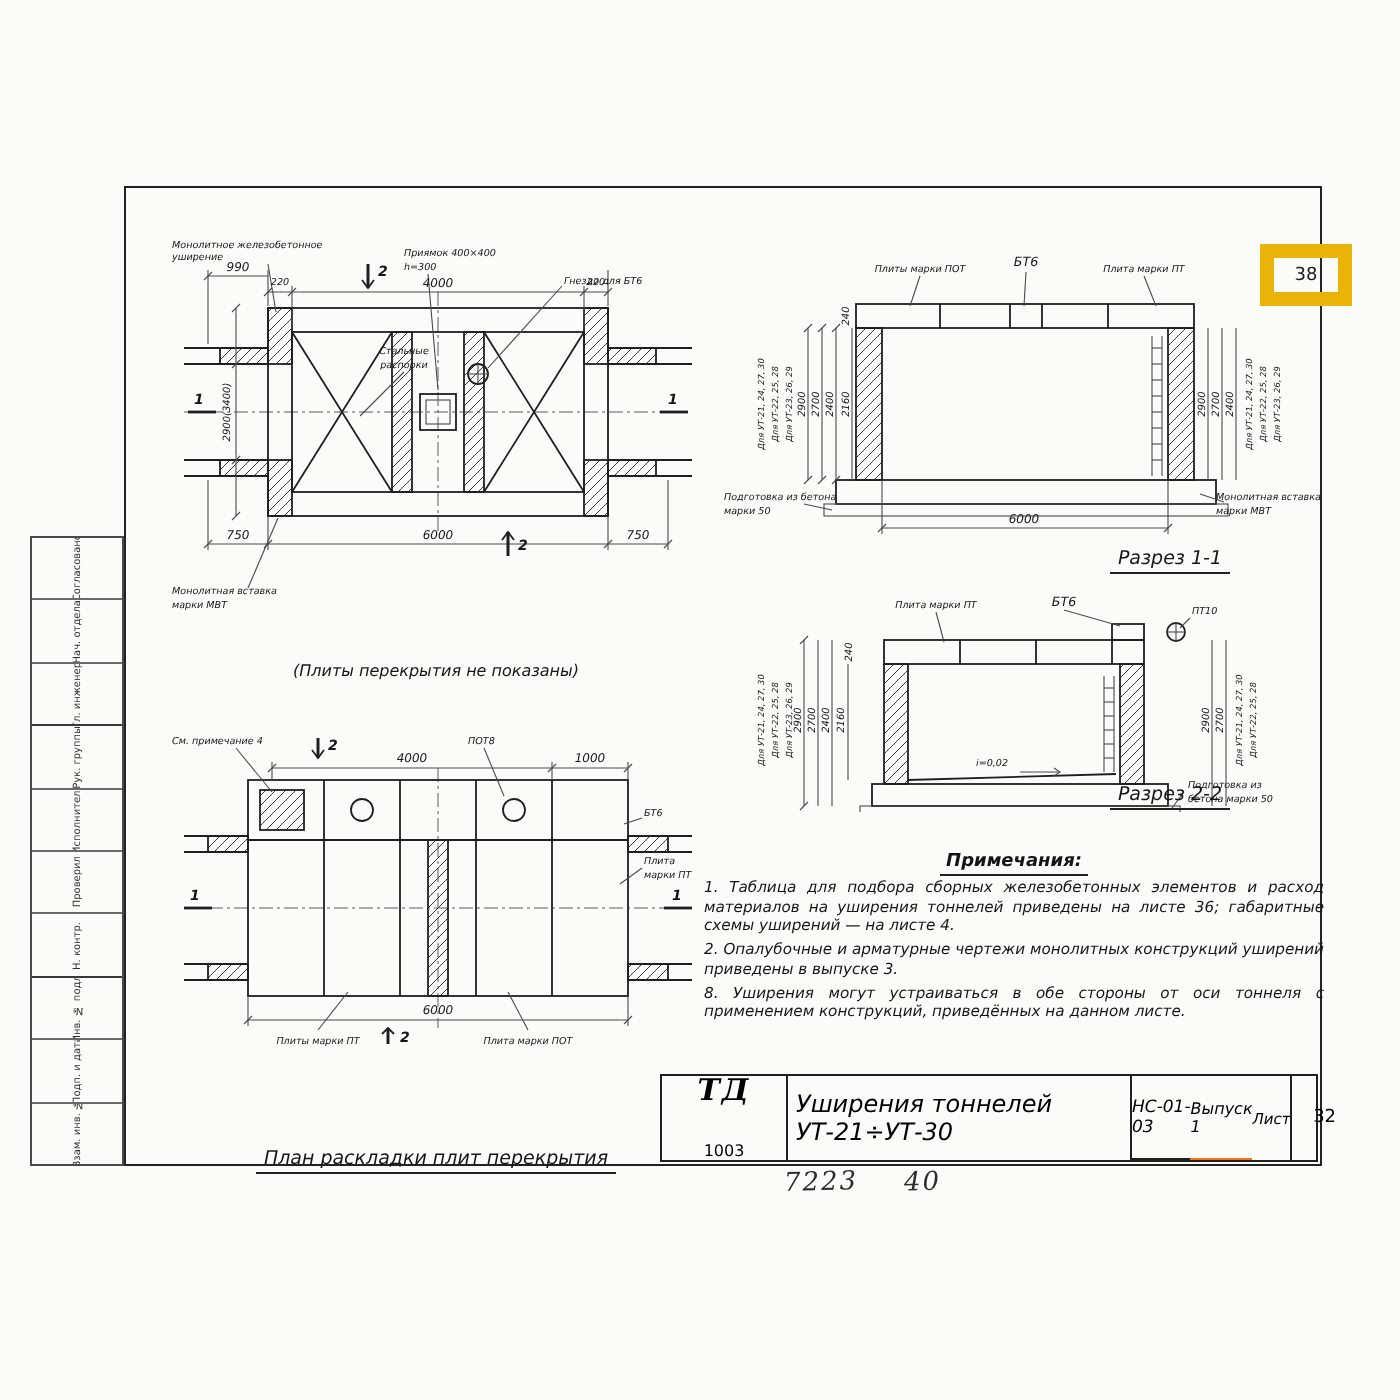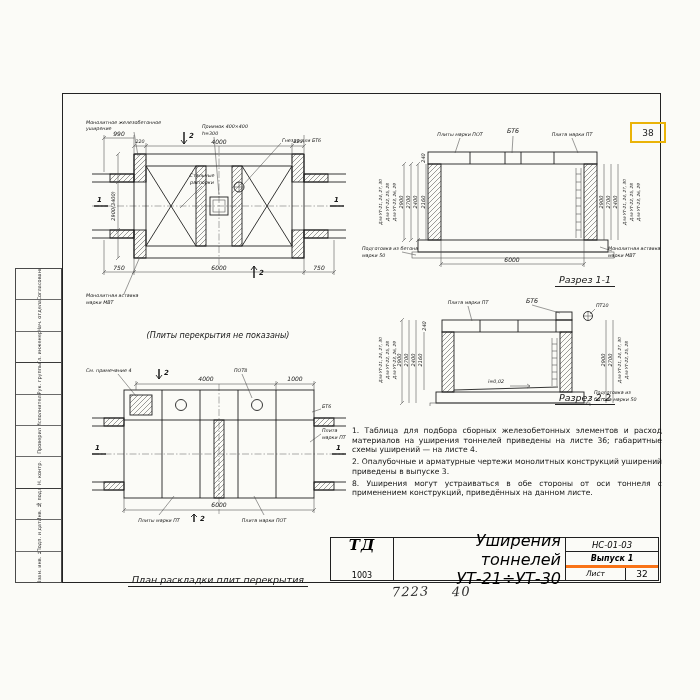--- a/index.html
+++ b/index.html
@@ -1,19 +1,19 @@
 <!DOCTYPE html>
 <html><head>
 <meta charset="utf-8">
 <style>
   html,body{margin:0;padding:0;}
   body{width:700px;height:700px;position:relative;background:#e8e8e4;font-family:"DejaVu Sans",sans-serif;overflow:hidden;}
   .paper{position:absolute;inset:0;background:#fbfbf7;}
   .frame{position:absolute;left:62px;top:93px;width:597px;height:488px;border:1.6px solid #232323;}
-  .corner-box{position:absolute;left:630px;top:122px;width:32px;height:17px;border:2px solid #eab308;display:flex;align-items:center;justify-content:center;font-size:9px;color:#1d1d1d;}
+  .corner-box{position:absolute;left:630px;top:122px;width:32px;height:17px;border:7px solid #eab308;display:flex;align-items:center;justify-content:center;font-size:9px;color:#1d1d1d;}
   
   .left-strip{position:absolute;left:15px;top:268px;width:45px;height:313px;border:1px solid #4a4a4a;display:flex;flex-direction:column;background:#fbfbf7;}
   .lm-cell{flex:1;border-top:1px solid #6a6a6a;display:flex;align-items:center;justify-content:center;overflow:hidden;}
   .lm-cell:first-child{border-top:none;}
   .lm-cell.grp{border-top:1.6px solid #3a3a3a;}
   .lm-cell span{writing-mode:vertical-rl;transform:rotate(180deg);font-size:5px;color:#2f2f2f;white-space:nowrap;}
   
   .dsvg{position:absolute;}
   .s{stroke:#1f1f1f;stroke-width:0.9;fill:none;}
   .sk{stroke:#1f1f1f;stroke-width:0.9;}
@@ -29,30 +29,30 @@
   
   .caption{position:absolute;text-align:center;font-style:italic;color:#161616;}
   .caption .u{border-bottom:1px solid #222;padding:0 4px 1px;}
   .cap-main{font-size:10.5px;font-weight:600;}
   .cap-sub{font-size:8px;}
   .cap-sec{font-size:9.5px;font-weight:400;}
   
   .notes{position:absolute;left:352px;top:426px;width:310px;color:#161616;}
   .notes-h{text-align:center;font-size:9px;font-style:italic;font-weight:600;margin-bottom:3px;}
   .notes-h .u{border-bottom:1px solid #222;padding:0 3px 1px;}
-  .note-item{font-size:7.6px;line-height:1.28;text-align:justify;margin-bottom:2px;}
+  .note-item{font-size:7.6px;font-style:italic;line-height:1.28;text-align:justify;margin-bottom:2px;}
   
   .stamp{position:absolute;left:330px;top:537px;width:329px;height:44px;border:1.5px solid #202020;display:flex;background:#fbfbf7;box-sizing:border-box;}
   .stamp-logo{width:62px;border-right:1.2px solid #202020;display:flex;flex-direction:column;align-items:center;justify-content:center;}
   .stamp-logo .big{font-family:"DejaVu Serif",serif;font-weight:bold;font-style:italic;font-size:15px;letter-spacing:1px;line-height:1;text-align:center;}
   .stamp-logo .small{font-size:8px;margin-top:18px;}
-  .stamp-title{flex:1;border-right:1.2px solid #202020;display:flex;align-items:center;justify-content:center;font-style:italic;font-size:16px;text-align:right;padding:0 4px;}
-  .stamp-right{width:92px;display:flex;flex-direction:column;}
+  .stamp-title{flex:1;border-right:1.2px solid #202020;display:flex;align-items:center;justify-content:center;font-style:italic;font-size:12px;text-align:left;padding:0 4px;}
+  .stamp-right{width:92px;display:flex;flex-direction:row;}
   .sr-row1{flex:1.1;border-bottom:1px solid #202020;display:flex;align-items:center;justify-content:center;font-size:8.5px;font-style:italic;}
-  .sr-row2{flex:1;border-bottom:3px solid #f97316;display:flex;align-items:center;justify-content:center;font-size:8px;font-style:italic;font-weight:bold;}
+  .sr-row2{flex:1;border-bottom:1px solid #f97316;display:flex;align-items:center;justify-content:center;font-size:8px;font-style:italic;}
   .sr-row3{flex:1;display:flex;}
   .sr-sheet-label{flex:1;border-right:1px solid #202020;display:flex;align-items:center;justify-content:center;font-size:7.5px;font-style:italic;}
   .sr-sheet-num{width:32px;display:flex;align-items:center;justify-content:center;font-size:9px;}
   .handwritten{position:absolute;top:584px;font-family:"DejaVu Serif",serif;font-style:italic;font-size:13px;letter-spacing:1px;color:#2c2c2c;transform:rotate(-1.5deg);}
 </style>
 </head>
 <body>
 
 <div class="paper">
 
@@ -426,20 +426,21 @@
     <text class="tm" x="80" y="11">2</text>
     <text class="tm" x="116" y="157">2</text>
     <text class="tm" x="11" y="86">1</text>
     <text class="tm" x="252" y="86">1</text>
   </svg>
   <div class="caption cap-sec" style="left:84px;top:528px;width:268px;margin-top:46px;">
     <span class="u">План раскладки плит перекрытия</span>
   </div>
 
   <div class="notes">
+    <div class="notes-h"><span class="u">Примечания:</span></div>
     <div class="note-item">1. Таблица для подбора сборных железобетонных элементов и расход материалов на уширения тоннелей приведены на листе 36; габаритные схемы уширений — на листе 4.</div>
     <div class="note-item">2. Опалубочные и арматурные чертежи монолитных конструкций уширений приведены в выпуске 3.</div>
     <div class="note-item">8. Уширения могут устраиваться в обе стороны от оси тоннеля с применением конструкций, приведённых на данном листе.</div>
   </div>
 
   <div class="stamp">
     <div class="stamp-logo">
       <div class="big">ТД</div>
       <div class="small">1003</div>
     </div>

